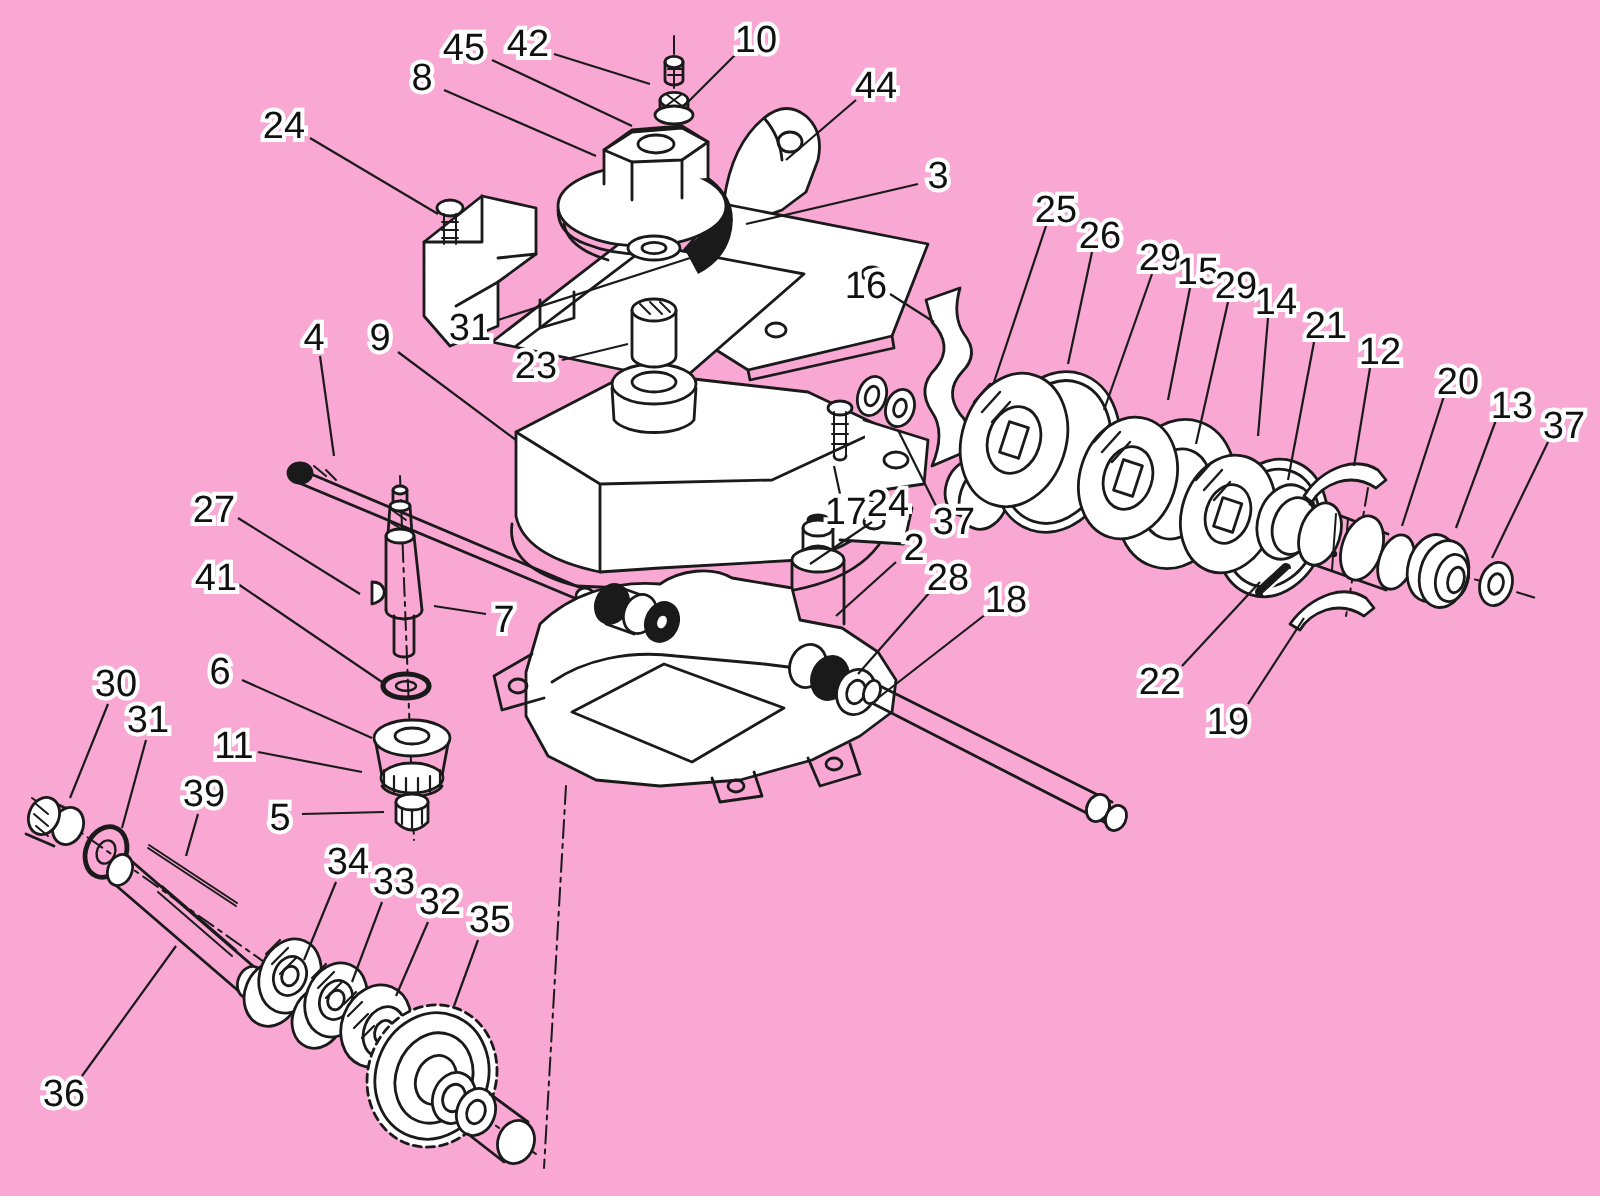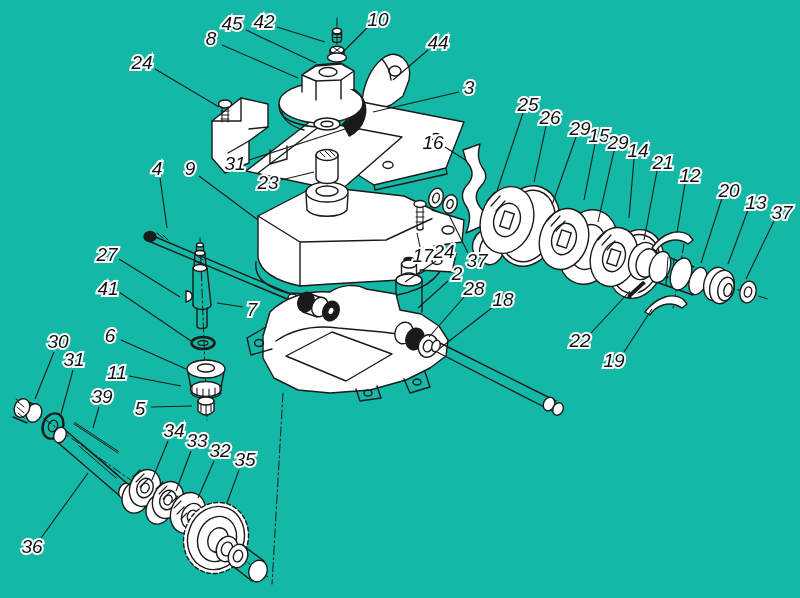--- a/index.html
+++ b/index.html
@@ -1,16 +1,16 @@
 <!DOCTYPE html>
 <html><head>
 <meta charset="utf-8">
 <style>
   html,body { margin:0; padding:0; background:#ffffff; }
-  .stage { position:relative; width:800px; height:598px; background:#14b8a6; overflow:hidden;font-style:italic; }
+  .stage { position:relative; width:800px; height:598px; background:#f9a8d4; overflow:hidden; }
   svg { display:block; }
   .callout {
     font-family:"Liberation Sans", sans-serif;
     font-size:19px;
     font-weight:400;
     fill:#111111;
     text-anchor:middle;
     paint-order:stroke;
     stroke:#ffffff;
     stroke-width:4px;

